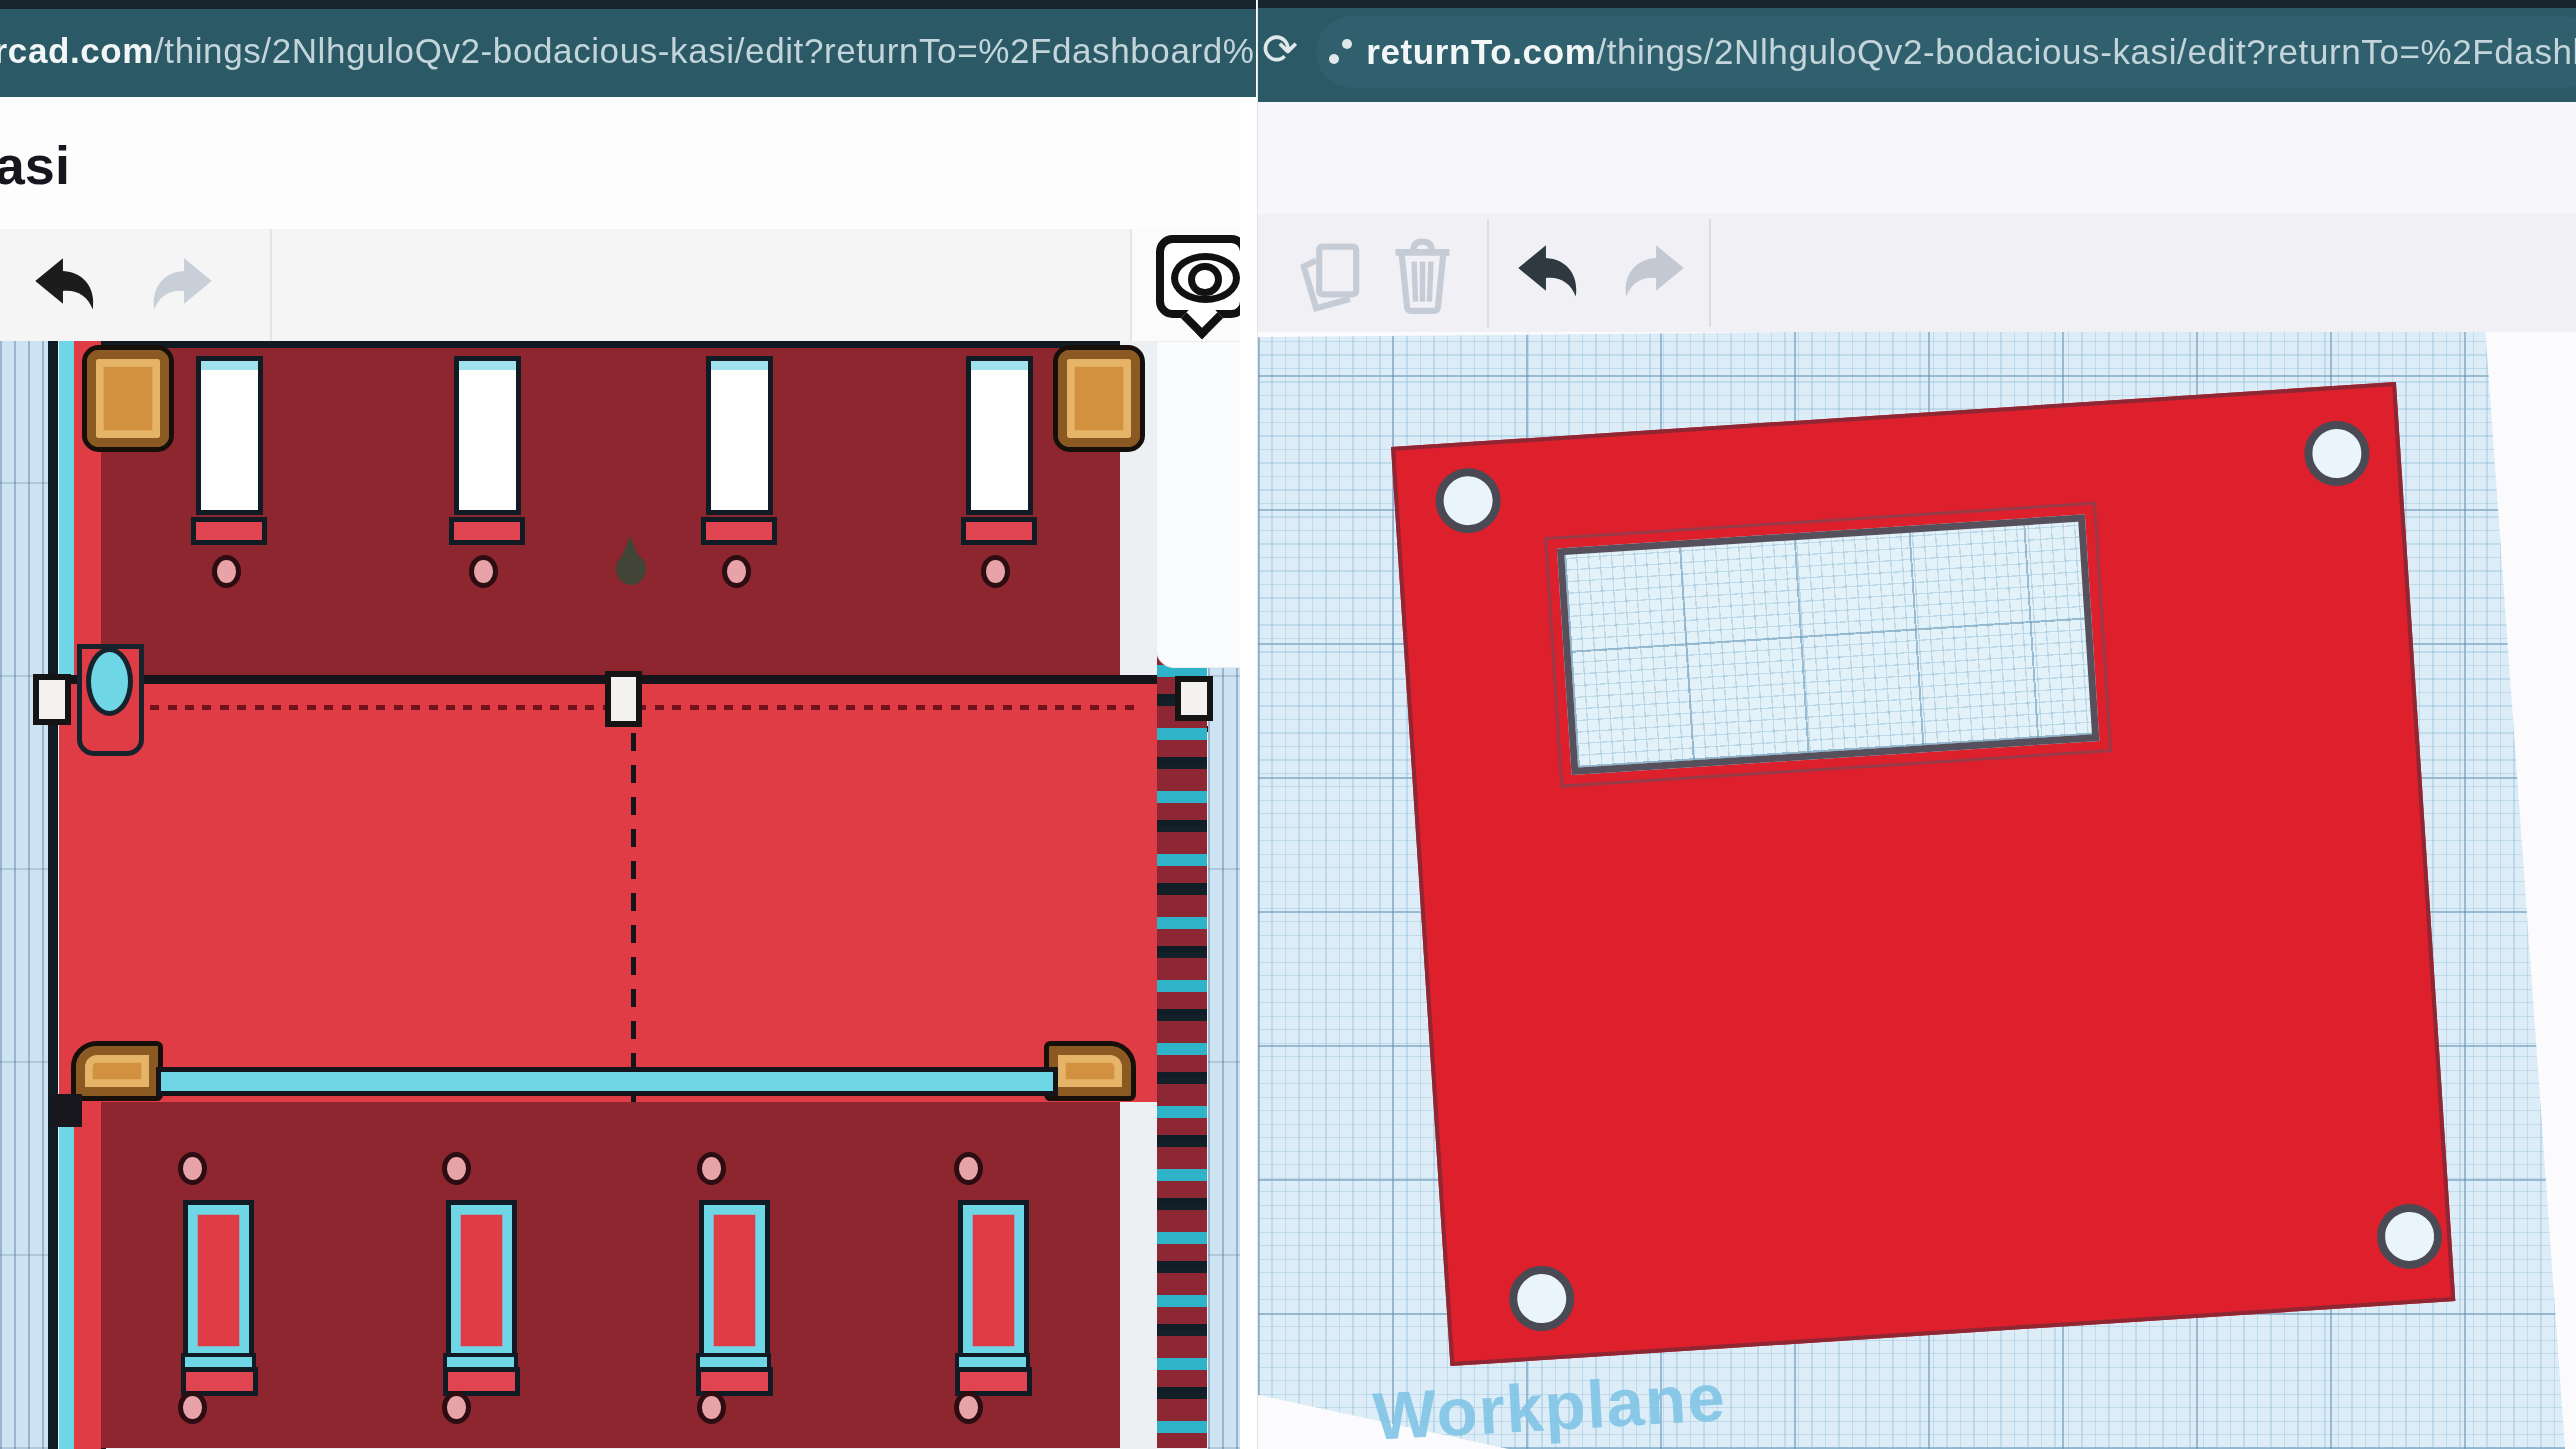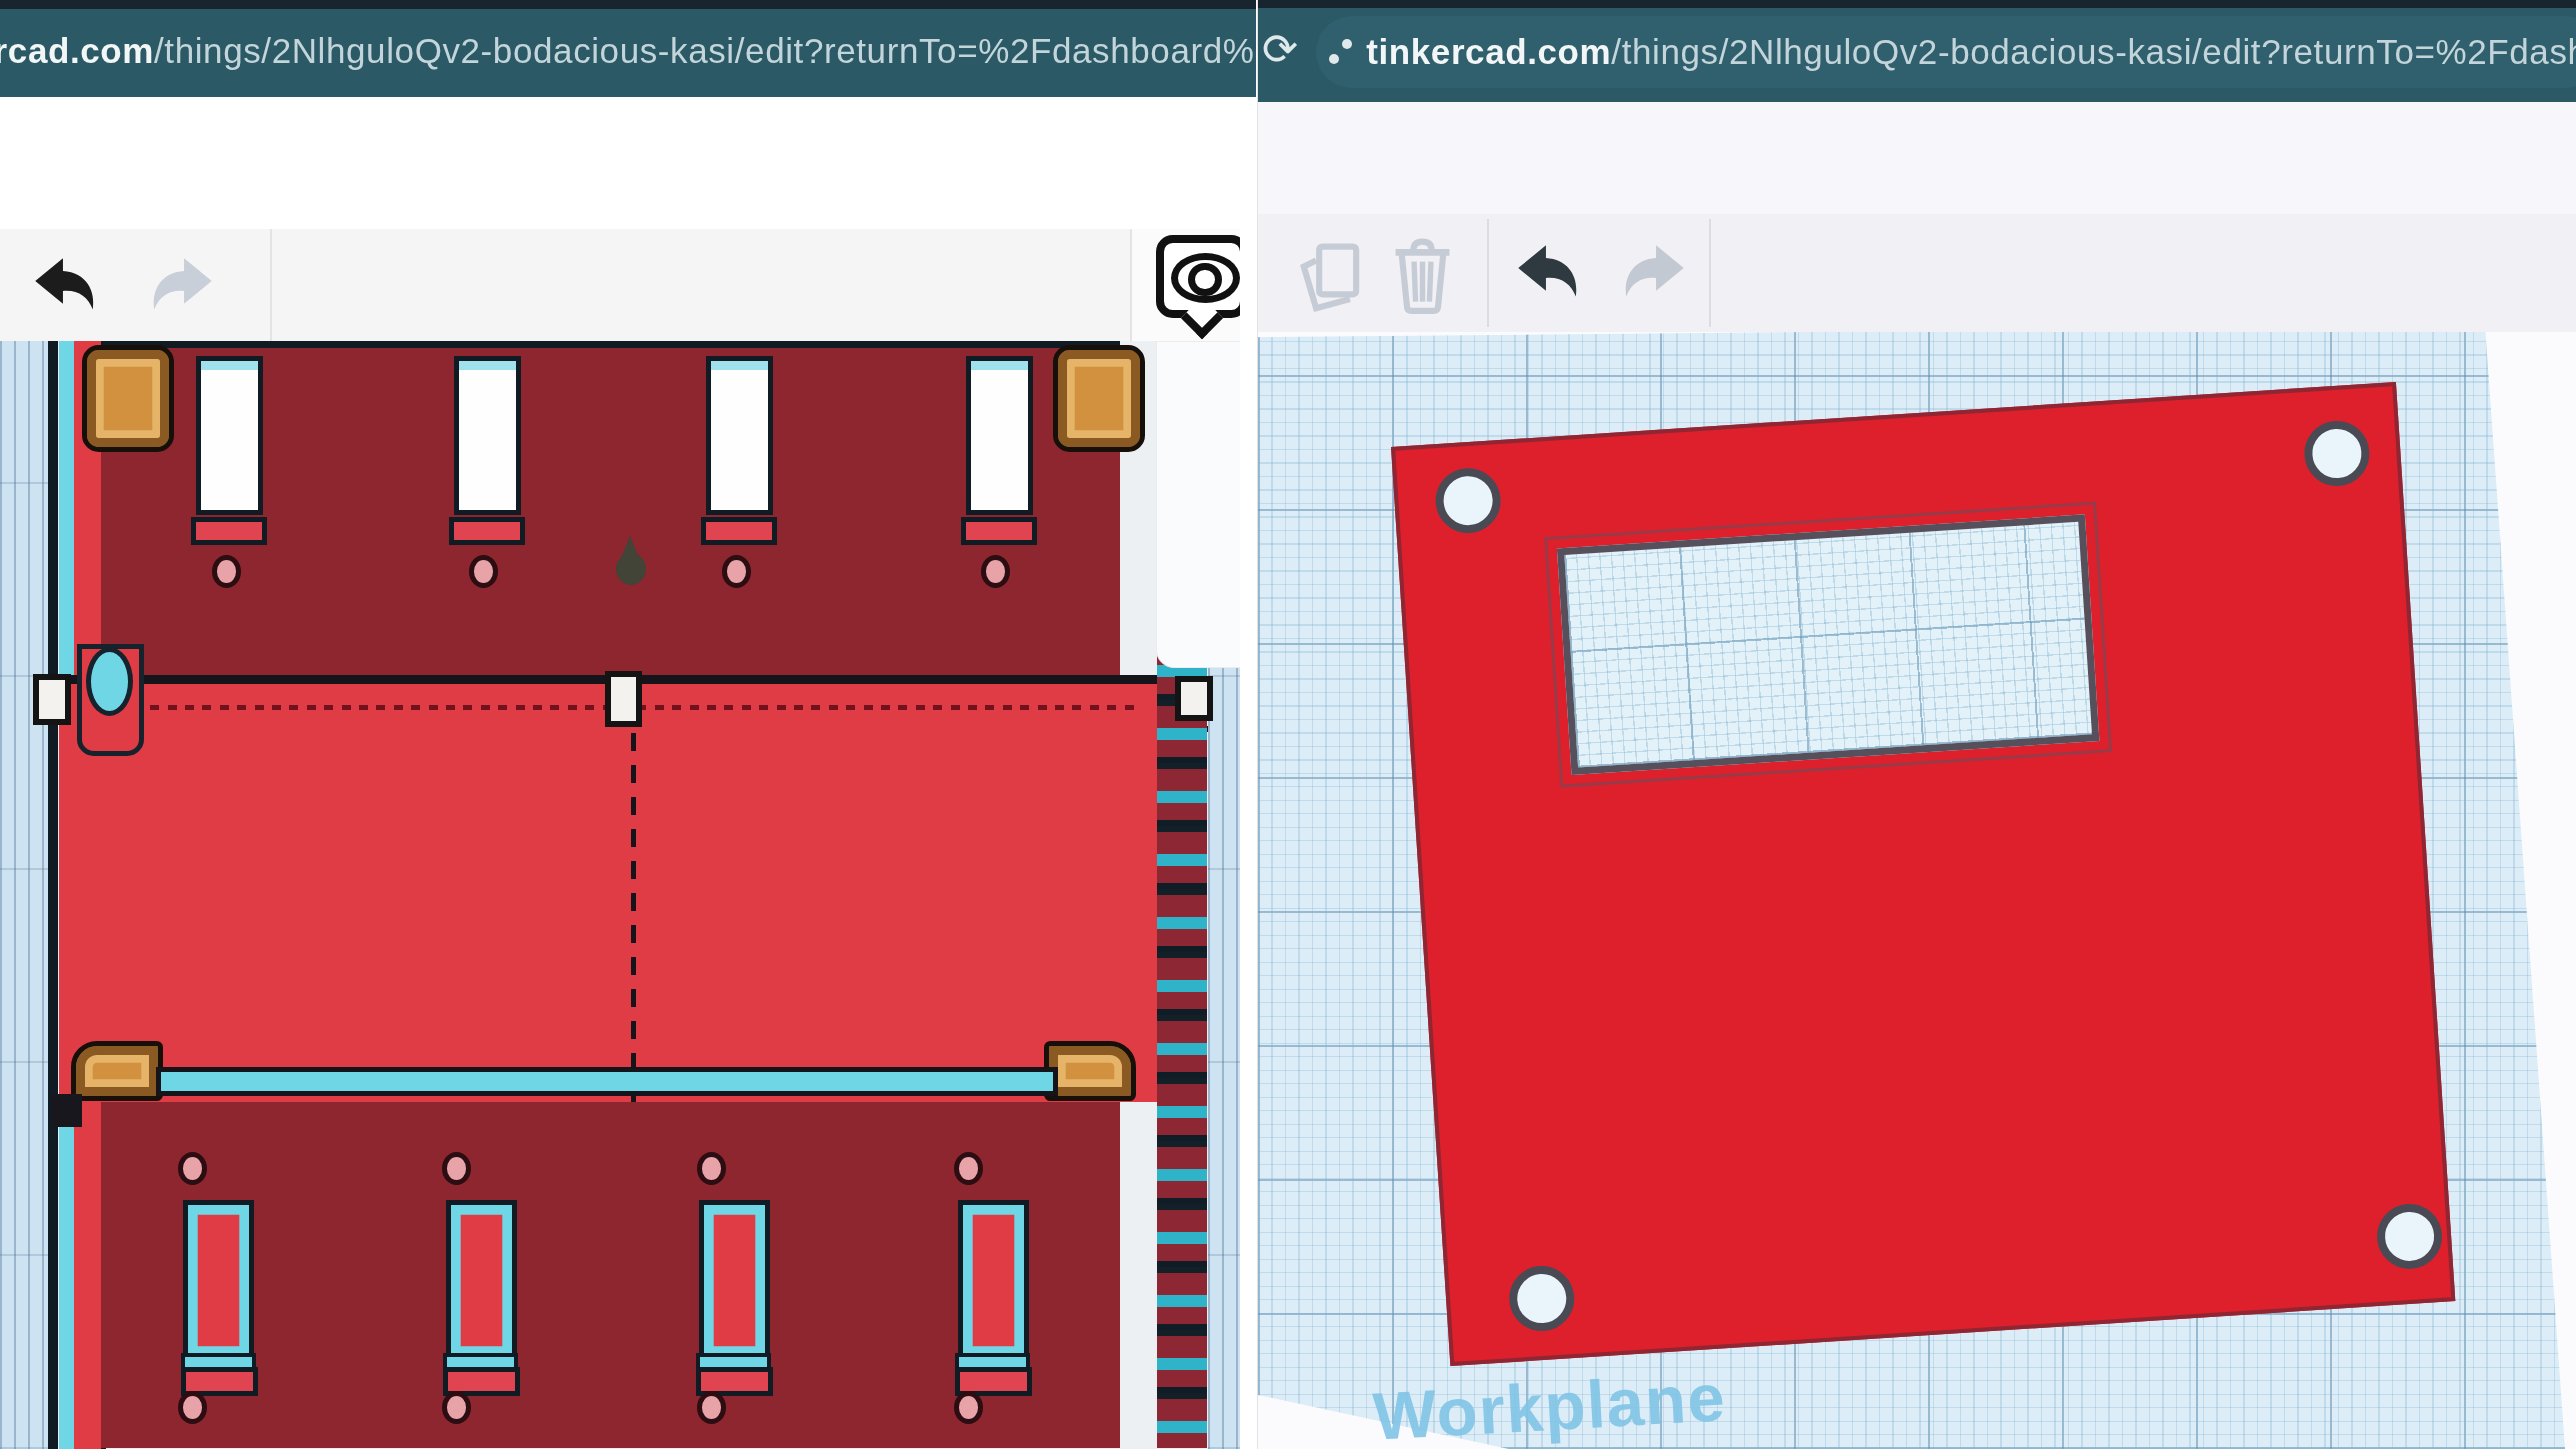--- a/index.html
+++ b/index.html
@@ -96,20 +96,23 @@
 
   <div class="abs" style="left:0;top:0;width:1256px;height:1449px;overflow:hidden;">
 
     <div class="abs chrome" style="left:0;top:0;width:1256px;height:97px;">
       <div class="abs chrome-topline" style="left:0;top:0;width:1256px;height:9px;"></div>
       <div class="abs urltext" style="left:-6.4px;top:31px;width:1262px;overflow:hidden;">
         <b>rcad.com</b><span>/things/2NlhguloQv2-bodacious-kasi/edit?returnTo=%2Fdashboard%3Fcoll</span>
       </div>
     </div>
 
+    <div class="abs hdr-left" style="left:0;top:97px;width:1256px;height:133px;">
+      <div class="abs title-partial" style="left:-5.2px;top:37px;">asi</div>
+    </div>
 
     <div class="abs tb-left" style="left:0;top:229px;width:1256px;height:112px;">
       <svg class="abs icon-svg" style="left:31px;top:24.5px;" width="71" height="64" viewBox="0 0 100 90">
         <path d="M45 6 L6 38 L45 70 L45 52 C66 50 80 60 87 78 C91 52 78 26 45 24 Z" fill="#1c1c1c"></path>
       </svg>
       <svg class="abs icon-svg" style="left:145px;top:24.5px;transform:scaleX(-1);" width="71" height="64" viewBox="0 0 100 90">
         <path d="M45 6 L6 38 L45 70 L45 52 C66 50 80 60 87 78 C91 52 78 26 45 24 Z" fill="#c9cfd8"></path>
       </svg>
       <div class="abs vdiv" style="left:270px;top:0;height:112px;background:#e4e4e6;"></div>
       <div class="abs vdiv" style="left:1130px;top:0;height:112px;background:#e4e4e6;"></div>
@@ -219,21 +222,21 @@
     <div class="abs chrome" style="left:-1.3px;top:0;width:1320px;height:102px;">
       <div class="abs chrome-topline" style="left:0;top:0;width:1320px;height:7.7px;"></div>
       <div class="abs reload" style="left:5.2px;top:28px;">⟳</div>
       <div class="abs urlpill" style="left:59px;top:15.5px;width:1261px;height:72px;padding-left:24.5px;">
         <span class="tune">
             <i class="t"></i>
             <i class="b"></i>
             <s class="t"></s>
             <s class="b"></s>
           </span>
-        <span class="urltext" style="margin-left:26px;"><b>tinkercad.com</b><span>/things/2NlhguloQv2-bodacious-kasi/edit?returnTo=%2Fdashboard%3</span></span>
+        <span class="urltext" style="margin-left:26px;"><b>returnTo.com</b><span>/things/2NlhguloQv2-bodacious-kasi/edit?returnTo=%2Fdashboard%3</span></span>
       </div>
     </div>
 
     <div class="abs hdr-right" style="left:0;top:102px;width:1319px;height:112px;">
       <div class="abs title" style="left:20.6px;top:37px;"></div>
     </div>
 
     <div class="abs tb-right" style="left:0;top:214px;width:1319px;height:118px;">
       <svg class="abs icon-svg" style="left:35px;top:26px;" width="77" height="74" viewBox="0 0 100 95">
         <rect x="34" y="8" width="48" height="62" rx="4" fill="none" stroke="#c6ccd6" stroke-width="8"></rect>

